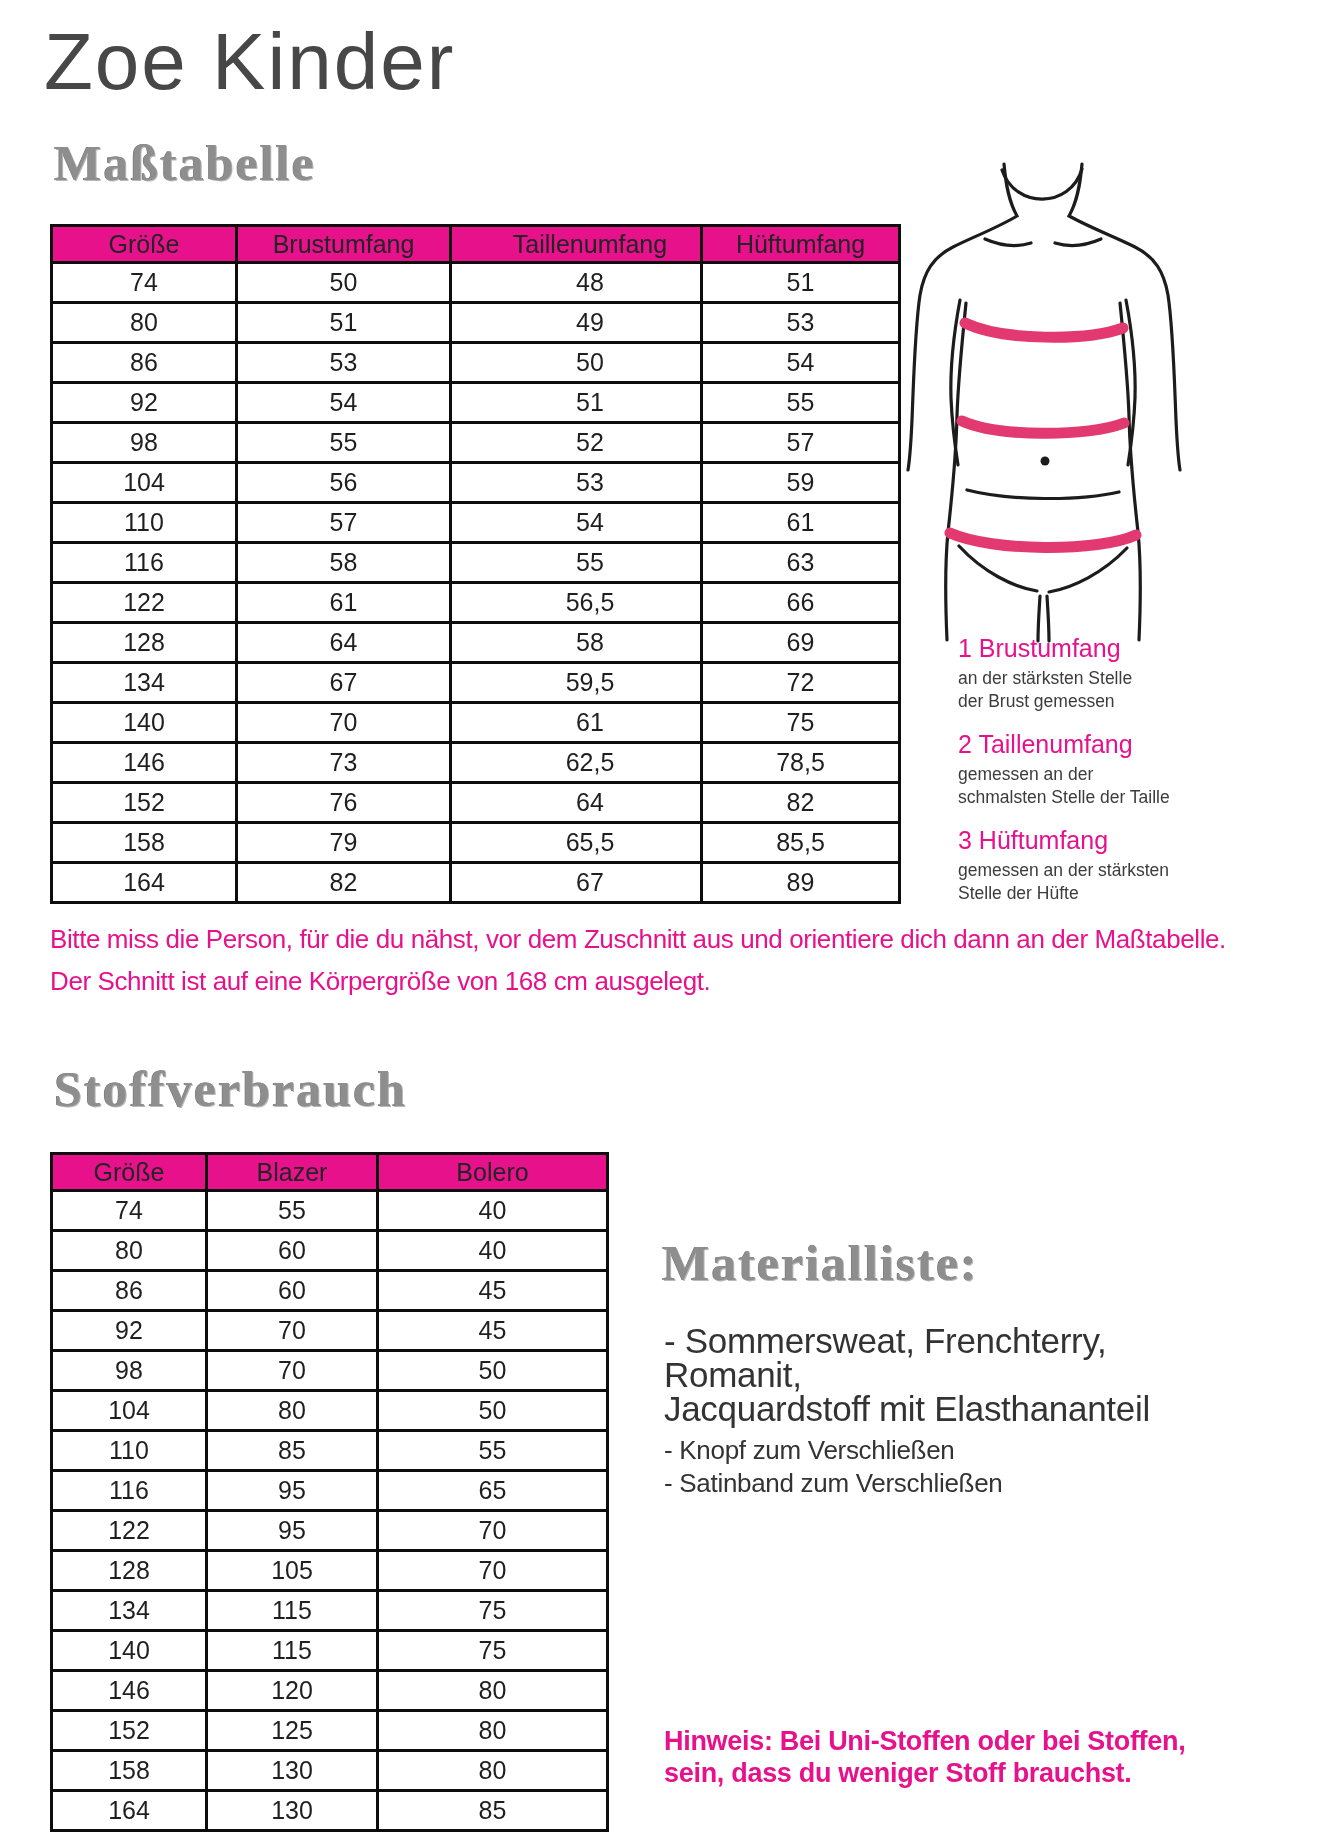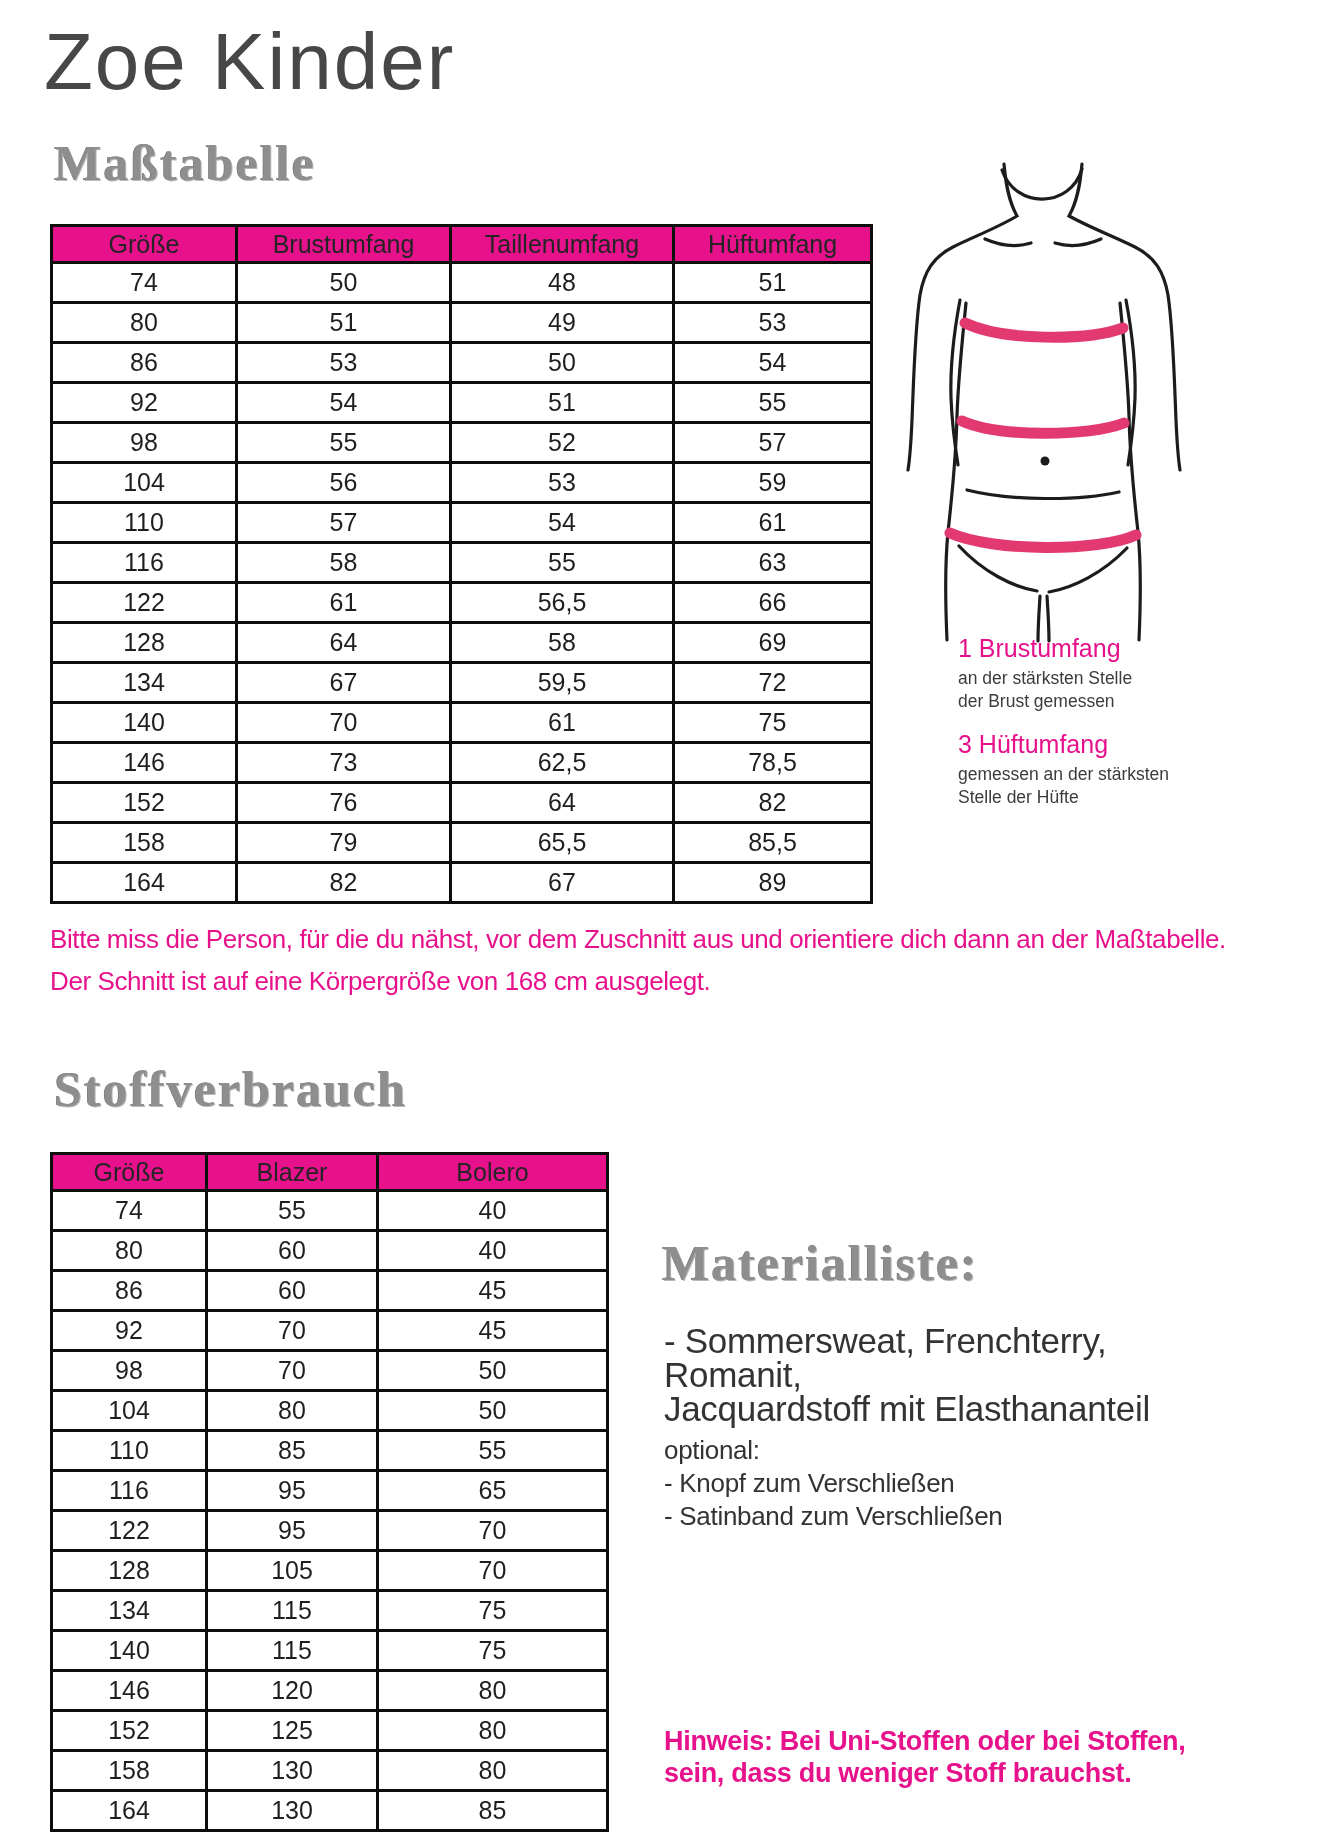--- a/index.html
+++ b/index.html
@@ -51,21 +51,21 @@
     background:var(--accent,#e7118c);
     font-weight:400;
     color:#242424;
     height:34px;
   }
   td{height:37px;}
 
   .mtable{left:50px; top:224px; width:820px;}
   .mtable th:nth-child(1), .mtable td:nth-child(1){width:182px;}
   .mtable th:nth-child(2), .mtable td:nth-child(2){width:211px;}
-  .mtable th:nth-child(3), .mtable td:nth-child(3){width:220px;}
+  .mtable th:nth-child(3), .mtable td:nth-child(3){width:220px;padding-left:28px;}
   .mtable th:nth-child(4), .mtable td:nth-child(4){width:195px;}
 
   .ftable{left:50px; top:1152px; width:555px;}
   .ftable th:nth-child(1), .ftable td:nth-child(1){width:152px;}
   .ftable th:nth-child(2), .ftable td:nth-child(2){width:168px;}
   .ftable th:nth-child(3), .ftable td:nth-child(3){width:227px;}
 
   
   .pink-note{
     left:50px; top:918px; width:1250px;
@@ -250,20 +250,25 @@
     <path class="arc" d="M75,413 C118,432 224,432 261,415"></path>
   </svg>
 
   <div class="abs annotations">
     <div class="anno-block">
       <div class="anno-label">1 Brustumfang</div>
       <div class="anno-caption">an der stärksten Stelle</div>
       <div class="anno-caption">der Brust gemessen</div>
     </div>
     <div class="anno-block">
+      <div class="anno-label">2 Taillenumfang</div>
+      <div class="anno-caption">gemessen an der</div>
+      <div class="anno-caption">schmalsten Stelle der Taille</div>
+    </div>
+    <div class="anno-block">
       <div class="anno-label">3 Hüftumfang</div>
       <div class="anno-caption">gemessen an der stärksten</div>
       <div class="anno-caption">Stelle der Hüfte</div>
     </div>
   </div>
 
   <div class="abs pink-note">
     <div>Bitte miss die Person, für die du nähst, vor dem Zuschnitt aus und orientiere dich dann an der Maßtabelle.</div>
     <div>Der Schnitt ist auf eine Körpergröße von 168 cm ausgelegt.</div>
   </div>
@@ -361,21 +366,20 @@
         </tr>
       </tbody>
     </table>
 
   <div class="abs sketch-heading h-material">Materialliste:</div>
   <div class="abs material-lines">
     <div>-  Sommersweat, Frenchterry, Romanit,</div>
     <div>Jacquardstoff mit Elasthananteil</div>
   </div>
   <div class="abs material-optional">
-    <div>optional:</div>
     <div>- Knopf zum Verschließen</div>
     <div>- Satinband zum Verschließen</div>
   </div>
 
   <div class="abs hinweis">
     <div>Hinweis: Bei Uni-Stoffen oder bei Stoffen,</div>
     <div>sein, dass du weniger Stoff brauchst.</div>
   </div>
 
 </div>

